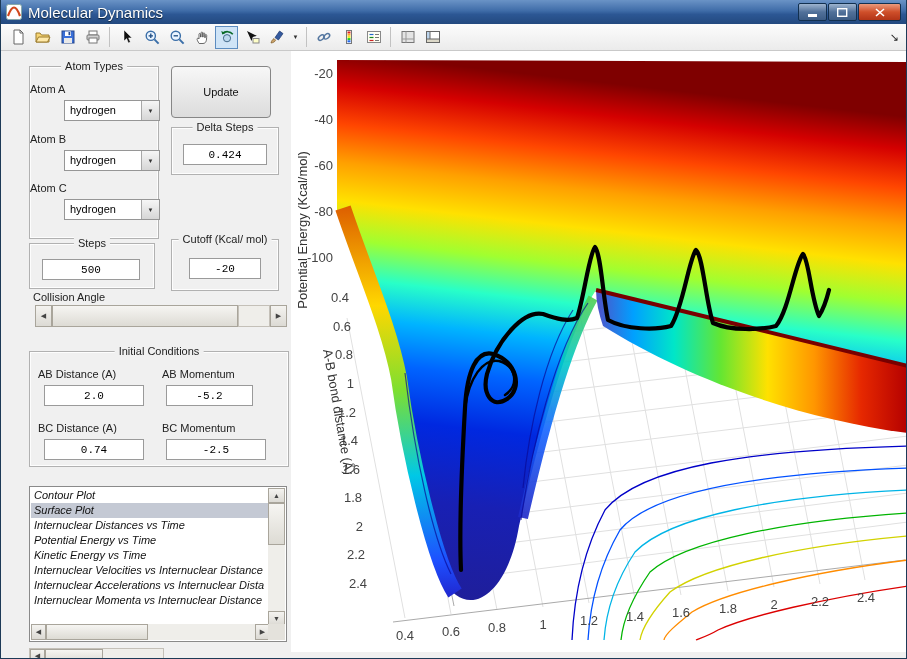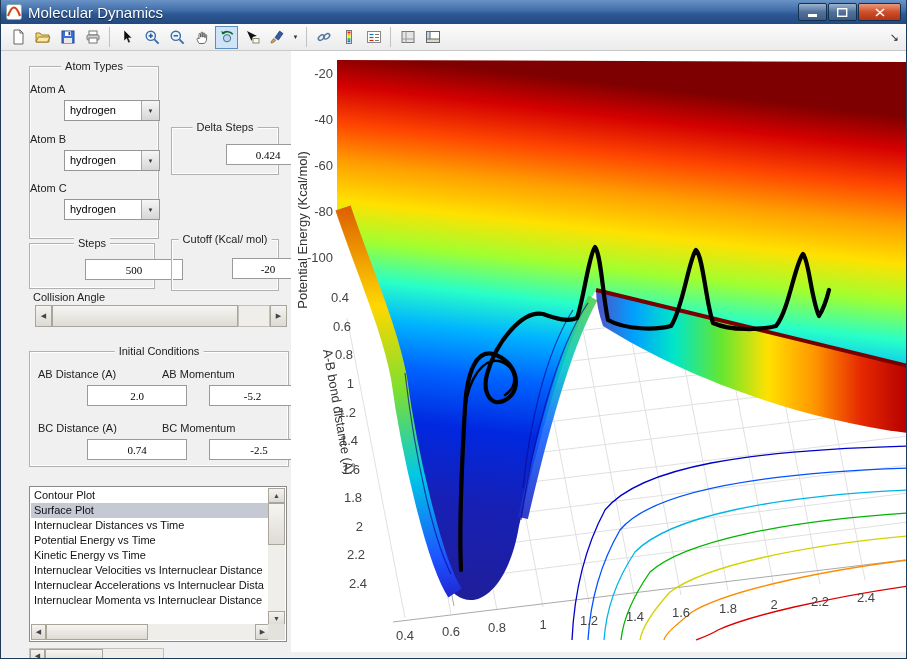--- a/index.html
+++ b/index.html
@@ -29,22 +29,22 @@
   .tbtn.caret{width:11px;font-size:6px;color:#333;}
   .tsep{width:1px;height:20px;background:#c2c2c2;margin:0 4px;}
   .dock{position:absolute;right:7px;top:7px;font-size:11px;color:#222;cursor:pointer;}
 
   
   .gpanel{position:absolute;border:1px solid #b1b1b1;box-shadow:inset 0 0 0 1px #fdfdfd;}
   .gtitle{position:absolute;top:-7px;left:50%;transform:translateX(-50%);
     background:#f0f0f0;padding:0 4px;font-size:11px;color:#222;white-space:nowrap;}
   .lbl{position:absolute;font-size:11px;color:#222;text-align:left;white-space:nowrap;}
   .efield{position:absolute;background:#fff;border:1px solid #9a9a9a;
-    font-size:11px;text-align:center;font-family:Liberation Serif, serif;
-    padding:0;box-sizing:border-box;margin-left:43px;}
+    font-size:11px;text-align:center;font-family:Liberation Mono, monospace;
+    padding:0;box-sizing:border-box;}
   .combo{position:absolute;background:#fff;border:1px solid #969696;display:flex;box-sizing:border-box;cursor:default;margin-left:17px;}
   .combo-text{flex:1;font-size:11px;padding:3px 0 0 5px;overflow:hidden;white-space:nowrap;}
   .combo-btn{width:17px;background:linear-gradient(#f6f6f6,#d6d6d6);border-left:1px solid #a8a8a8;
     display:flex;align-items:center;justify-content:center;font-size:6px;color:#333;}
   .pushbtn{position:absolute;background:linear-gradient(#f7f7f7,#dcdcdc);
     border:1px solid #868686;border-radius:4px;font-size:11px;color:#111;
     font-family:"Liberation Sans",sans-serif;}
   .radio{position:absolute;width:11px;height:11px;border-radius:50%;
     border:1px solid #8a8a8a;background:#fff;box-sizing:border-box;}
   .radio.checked::after{content:"";position:absolute;left:2px;top:2px;right:2px;bottom:2px;
@@ -52,21 +52,21 @@
 
   
   .sbtn{background:linear-gradient(#f4f3f0,#dcdad4);border:1px solid #a9a59b;
     display:flex;align-items:center;justify-content:center;font-size:7px;color:#444;
     box-sizing:border-box;padding:0;}
   .strack{background:#efeeea;border:1px solid #c4c0b8;box-sizing:border-box;}
   .sthumb{background:linear-gradient(#f6f5f2,#dddbd4);border:1px solid #a9a59b;box-sizing:border-box;}
 
   
   .listbox{position:absolute;background:#fff;border:1px solid #8a8a8a;box-sizing:border-box;}
-  .li{height:15px;line-height:15px;padding-left:3px;font-size:11px;white-space:nowrap;overflow:hidden;color:#111;}
+  .li{height:15px;line-height:15px;padding-left:3px;font-size:11px;white-space:nowrap;overflow:hidden;color:#111;font-style:italic;}
   .li.sel{background:#c4c9d4;}
 
   .plotpanel{position:absolute;left:290px;top:51px;width:617px;height:601px;background:#fff;}
   .tick{font-size:13px;fill:#444;}
   .axlabel{font-size:13px;fill:#333;}
 </style>
 </head>
 <body>
 
 <div class="window">
@@ -224,20 +224,21 @@
       <span class="combo-text">hydrogen</span>
       <span class="combo-btn">▼</span>
     </div>
     <div class="lbl" style="left:0;right:0;top:115px;">Atom C</div>
     <div class="combo" style="left:17px;top:132px;width:96px;height:21px;">
       <span class="combo-text">hydrogen</span>
       <span class="combo-btn">▼</span>
     </div>
   </div>
 
+  <button class="pushbtn" style="left:170px;top:66px;width:100px;height:52px;">Update</button>
 
   <div class="gpanel" style="left:170px;top:127px;width:106px;height:46px;">
     <span class="gtitle">Delta Steps</span>
     <input class="efield" style="left: 11px; top: 16px; width: 84px; height: 21px;" value="0.424">
   </div>
 
 
   <div class="gpanel" style="left:28px;top:243px;width:124px;height:44px;">
     <span class="gtitle">Steps</span>
     <input class="efield" style="left: 12px; top: 15px; width: 98px; height: 21px;" value="500">

